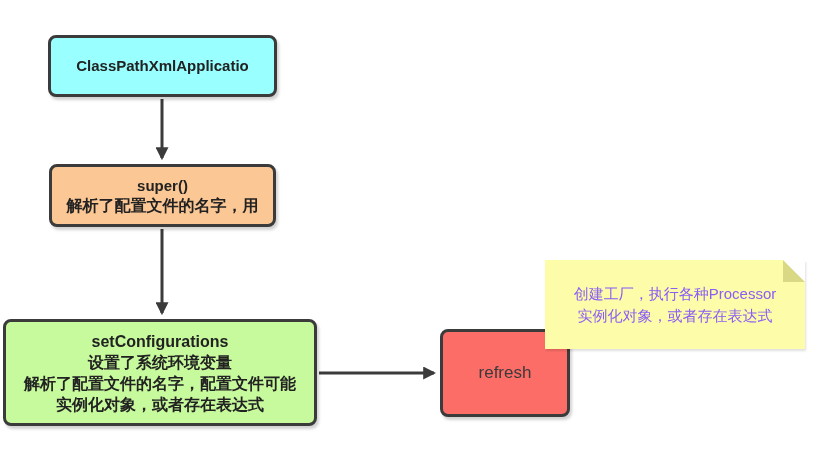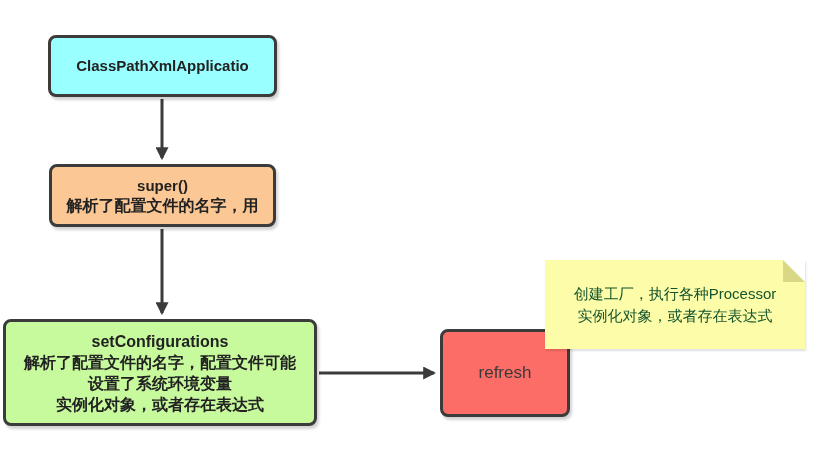--- a/index.html
+++ b/index.html
@@ -56,21 +56,21 @@
   }
   .note {
     position: absolute;
     left: 545px; top: 260px; width: 260px; height: 89px;
     background: #fcfca9;
     display: flex;
     flex-direction: column;
     justify-content: center;
     align-items: center;
     text-align: center;
-    font-size: 15px; line-height: 22px; color: #14532d;
+    font-size: 15px; line-height: 22px; color: #8b5cf6;
     box-shadow: 1px 2px 2px rgba(0,0,0,0.12);
     z-index: 3;
   }
   .note .fold {
     position: absolute;
     top: 0; right: 0;
     width: 0; height: 0;
     border-style: solid;
     border-width: 0 22px 22px 0;
     border-color: #ffffff #ffffff #d9d985 #d9d985;
@@ -96,22 +96,22 @@
     <div class="line">ClassPathXmlApplicatio</div>
   </div>
 
   <div class="node" id="node-super">
     <div class="line title">super()</div>
     <div class="line">解析了配置文件的名字，用</div>
   </div>
 
   <div class="node" id="node-setconfig">
     <div class="line title">setConfigurations</div>
+    <div class="line">设置了系统环境变量</div>
     <div class="line">解析了配置文件的名字，配置文件可能</div>
-    <div class="line">设置了系统环境变量</div>
     <div class="line">实例化对象，或者存在表达式</div>
   </div>
 
   <div class="node" id="node-refresh">
     <div class="line">refresh</div>
   </div>
 
   <div class="note">
     <div class="fold"></div>
     <div class="line">创建工厂，执行各种Processor</div>

